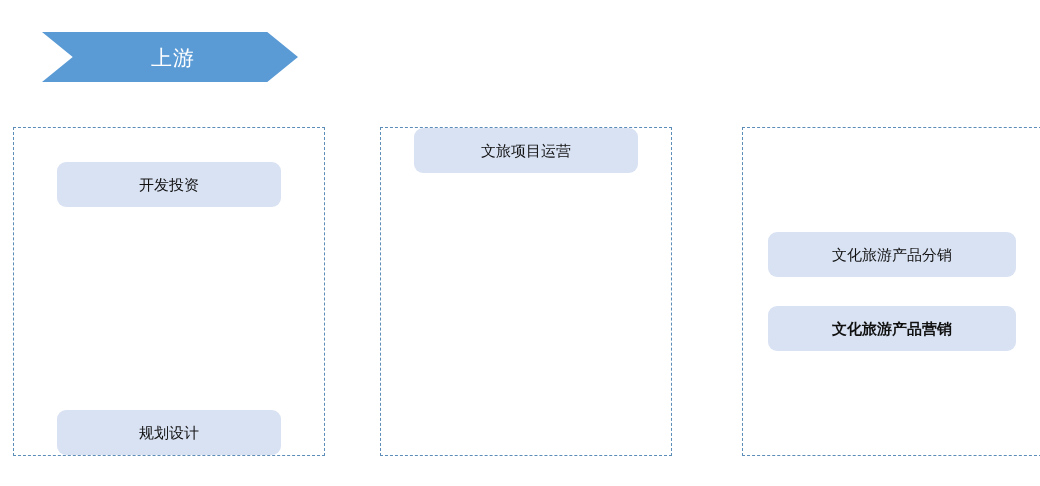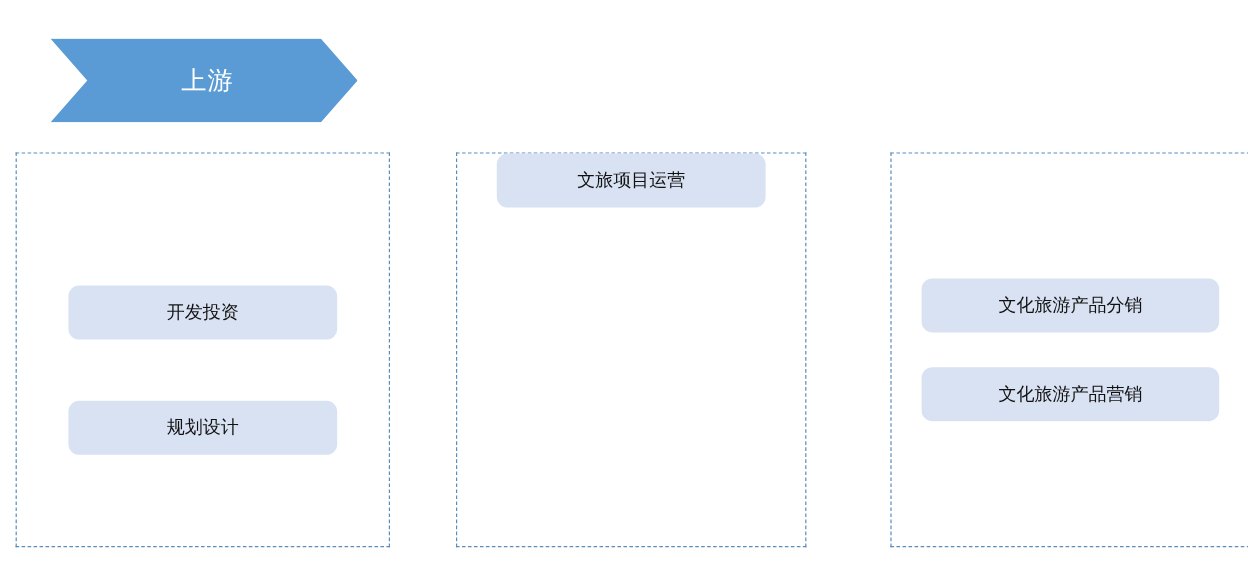--- a/index.html
+++ b/index.html
@@ -29,21 +29,21 @@
 
   
   .col-0 { left: 0px;   width: 330px; }
   .col-1 { left: 368px; width: 310px; }
   .col-2 { left: 718px; width: 322px; }
 
   
   .arrow-wrap {
     position: absolute;
     top: 32px;
-    height: 70px;
+    height: 50px;
   }
   .col-0 .arrow-wrap { left: 42px;  width: 256px; }
   .col-1 .arrow-wrap { left: 32px;  width: 255px; }
   .col-2 .arrow-wrap { left: 32px;  width: 260px; }
 
   .arrow {
     position: absolute;
     inset: 0;
     background: #5B9BD5;
     -webkit-clip-path: polygon(0% 0%, 88% 0%, 100% 50%, 88% 100%, 0% 100%, 12% 50%);
@@ -67,21 +67,21 @@
     position: absolute;
     top: 127px;
     height: 329px;
     box-sizing: border-box;
     border: 1px dashed #5B8DB8;
     background: transparent;
     display: flex;
     flex-direction: column;
     align-items: center;
   }
-  .col-0 .panel { left: 13px; width: 312px; justify-content: center; padding-top: 34px; }
+  .col-0 .panel { left: 13px; width: 312px; justify-content: space-between; padding-top: 34px; }
   .col-1 .panel { left: 12px; width: 292px; }
   .col-2 .panel { left: 24px; width: 300px; justify-content: center; }
 
   
   .pill {
     box-sizing: border-box;
     background: #D9E2F3;
     border-radius: 9px;
     height: 45px;
     display: flex;
@@ -91,21 +91,21 @@
     font-size: 15px;
     line-height: 1;
     white-space: nowrap;
     user-select: none;
   }
   .col-0 .pill { width: 224px; }
   .col-1 .pill { width: 224px; }
   .col-2 .pill { width: 248px; }
 
   .col-0 .pill + .pill { margin-top: 51px; }
-  .col-2 .pill + .pill { margin-top: 29px; }
+  .col-2 .pill + .pill { margin-top: 29px; font-weight: bold; }
 </style>
 </head>
 <body>
 
 <div class="diagram">
 
   <div class="column col-0">
     <div class="arrow-wrap">
       <div class="arrow">
         <span class="arrow-label">上游</span>

